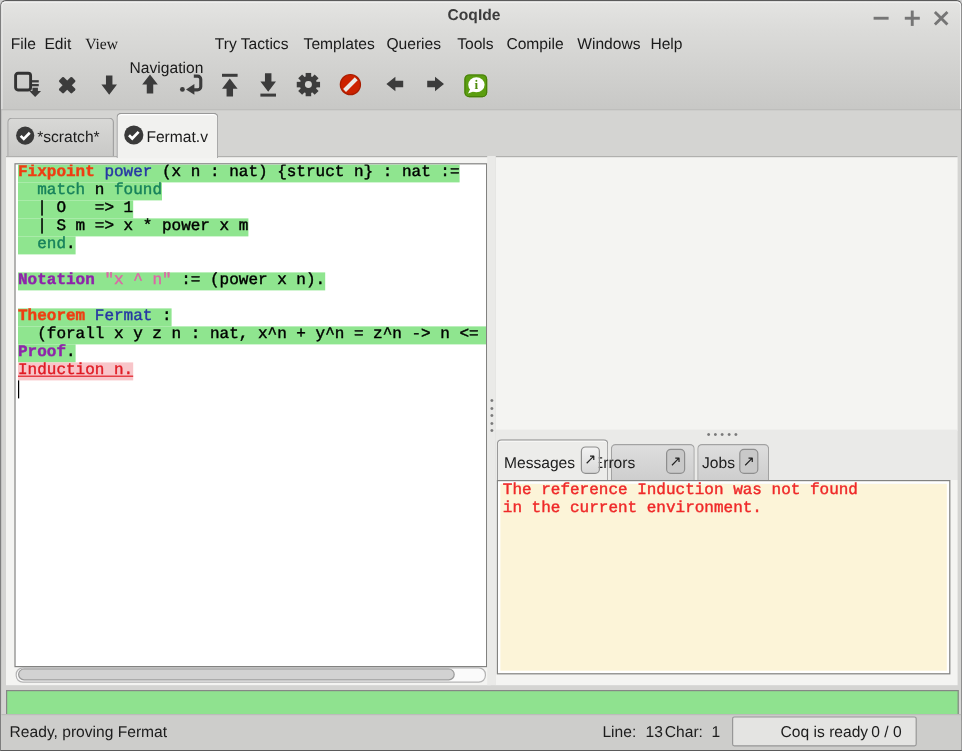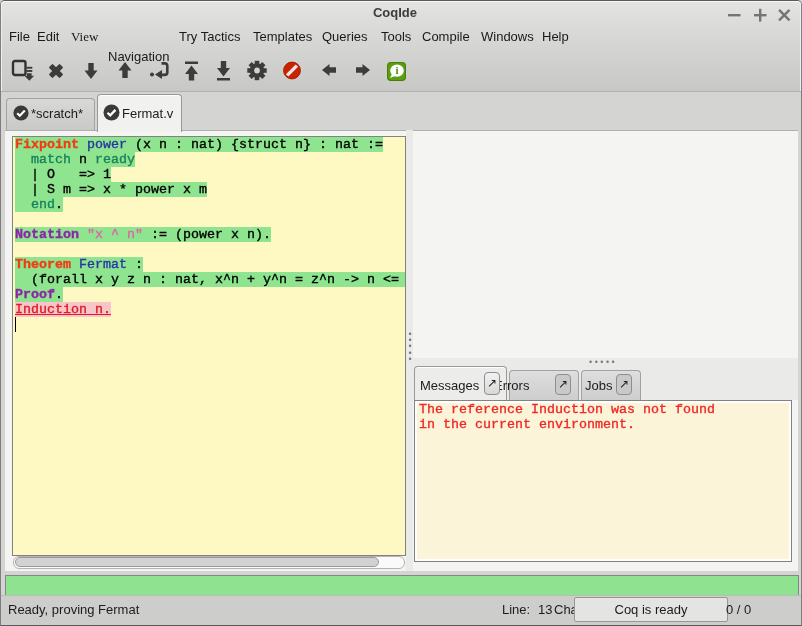--- a/index.html
+++ b/index.html
@@ -12,21 +12,21 @@
   .header{left:0;top:0;width:800px;height:90px;
     background:linear-gradient(#e4e4e2 0px,#dbdbd9 24px,#d4d4d2 48px,#c8c8c6 89px);box-shadow:inset 0 1px 0 #f8f8f8,inset 1px 0 0 #efefef,inset -1px 0 0 #efefef;
     border-bottom:1px solid #b2b2b0;border-radius:4px 4px 0 0;}
   .title{left:0;top:4px;width:788px;text-align:center;font-weight:bold;font-size:13px;color:#3c3c3c;}
   .menu{top:28px;font-size:13px;color:#1a1a1a;}
   
   .tab{border:1px solid #a2a2a2;border-bottom:none;border-radius:4px 4px 0 0;}
   .tabtext{font-size:13px;color:#1c1c1c;}
   
   .frame{background:#f4f4f2;}
-  .sunken{border:1px solid #828280;background:#fef9c3;overflow:hidden;}
+  .sunken{border:1px solid #828280;background:#ffffff;overflow:hidden;}
   pre{margin:0;font-family:"Liberation Mono",monospace;font-size:13.33px;line-height:15px;color:#000;-webkit-text-stroke:0.35px;}
   .kw{color:#ef3d12;font-weight:bold;}
   .id{color:#2636a4;}
   .gr{color:#17825b;}
   .pu{color:#8e24aa;font-weight:bold;}
   .st{color:#dd66a6;}
   .hl{background:#8fe58f;}
   .er{background:#f8c5c9;color:#e01b24;text-decoration:underline;}
   .red{color:#ef2929;}
   .fgreen{color:#2e9646;}
@@ -130,21 +130,21 @@
   <div class="abs tabtext" style="left:30px;top:105px;">*scratch*</div>
   <svg class="abs" style="left:102px;top:103px;z-index:4;" width="17" height="17">
       <circle cx="8.5" cy="8.5" r="8" fill="#3a3a3a"></circle>
       <path d="M4.5 8.7 l2.7 2.7 5.3-5.5" fill="none" stroke="#fff" stroke-width="2.3"></path>
     </svg>
   <div class="abs tabtext" style="left:121px;top:105px;z-index:4;">Fermat.v</div>
 
   <div class="abs frame" style="left:4px;top:129px;width:404px;height:440px;border-top:1px solid #b0b0ae;"></div>
   <div class="abs sunken" style="left:11px;top:135px;width:392px;height:418px;">
     <pre style="padding:0 0 0 2px;"><span class="hl"><span class="kw">Fixpoint</span> <span class="id">power</span> (x n : nat) {struct n} : nat :=
-  <span class="gr">match</span> n <span class="gr">ready</span>
+  <span class="gr">match</span> n <span class="gr">found</span>
   | O   =&gt; 1
   | S m =&gt; x * power x m
   <span class="gr">end</span>.</span>
 
 <span class="hl"><span class="pu">Notation</span> <span class="st">"x ^ n"</span> := (power x n).</span>
 
 <span class="hl"><span class="kw">Theorem</span> <span class="id">Fermat</span> :
   (forall x y z n : nat, x^n + y^n = z^n -&gt; n &lt;=  </span>
 <span class="hl"><span class="pu">Proof</span>.</span>
 <span class="er">Induction n.</span>
@@ -179,15 +179,15 @@
   </div>
 
   <div class="abs" style="left:4px;top:574px;width:792px;height:19px;background:#8fe28f;border:1px solid #868686;"></div>
 
   <div class="abs" style="left:0;top:594px;width:800px;height:30px;background:#cdcdcb;border-top:1px solid #bcbcba;"></div>
   <div class="abs" style="left:7px;top:601px;font-size:13px;color:#1c1c1c;">Ready, proving Fermat</div>
   <div class="abs" style="left:501px;top:601px;font-size:13px;color:#1c1c1c;">Line:</div>
     <div class="abs" style="left:537px;top:601px;font-size:13px;color:#1c1c1c;">13</div>
     <div class="abs" style="left:553px;top:601px;font-size:13px;color:#1c1c1c;">Char:</div>
     <div class="abs" style="left:592px;top:601px;font-size:13px;color:#1c1c1c;">1</div>
-  <div class="abs" style="left:573px;top:596px;width:152px;height:23px;background:#e4e4e2;border:1px solid #979797;border-radius:2px;text-align:center;font-size:13px;line-height:23px;color:#1c1c1c;">Coq is ready</div>
+  <div class="abs" style="left:609px;top:596px;width:152px;height:23px;background:#e4e4e2;border:1px solid #979797;border-radius:2px;text-align:center;font-size:13px;line-height:23px;color:#1c1c1c;">Coq is ready</div>
   <div class="abs" style="left:725px;top:601px;font-size:13px;color:#1c1c1c;">0 / 0</div>
 </div>
 
 </body></html>

